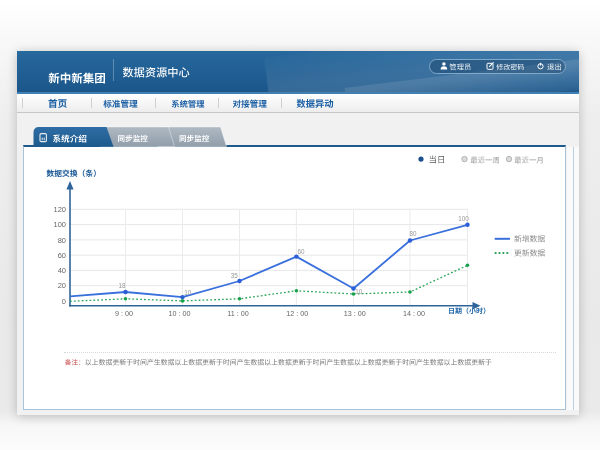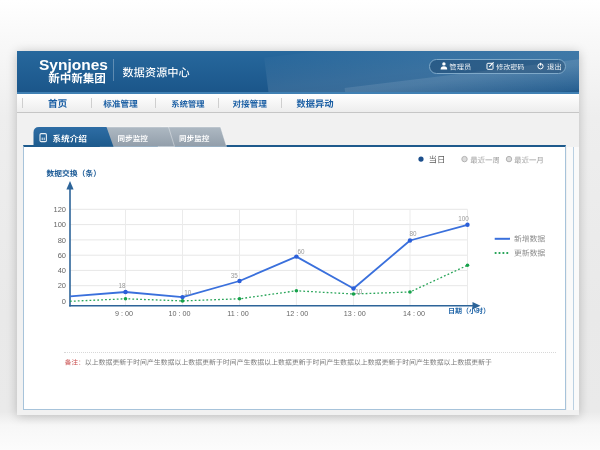--- a/index.html
+++ b/index.html
@@ -23,21 +23,20 @@
 .content{left:17px;top:113px;width:562px;height:302px;background:#f1f1f1;}
 .box{left:23px;top:145px;width:543px;height:265px;background:#ffffff;border:1px solid #a7c3da;border-top:2px solid #1e5a8c;box-sizing:border-box;}
 .dots{left:64px;top:352px;width:492px;height:0;border-top:1px dotted #d8d8d8;}
 svg.ov{position:absolute;left:0;top:0;}
 </style></head>
 <body>
 <div class="abs page"></div>
 <div class="abs hdr">
     <div class="sheen"></div>
     <div class="sheen2"></div>
-    <div class="logo">Synjones</div>
     <div class="hdiv"></div>
     <div class="pill"></div>
   </div>
 <div class="abs nav"></div>
 <div class="abs nsep" style="left:22px"></div>
 <div class="abs nsep" style="left:90.5px"></div>
 <div class="abs nsep" style="left:155px"></div>
 <div class="abs nsep" style="left:217.5px"></div>
 <div class="abs nsep" style="left:281px"></div>
 <div class="abs content"></div>

